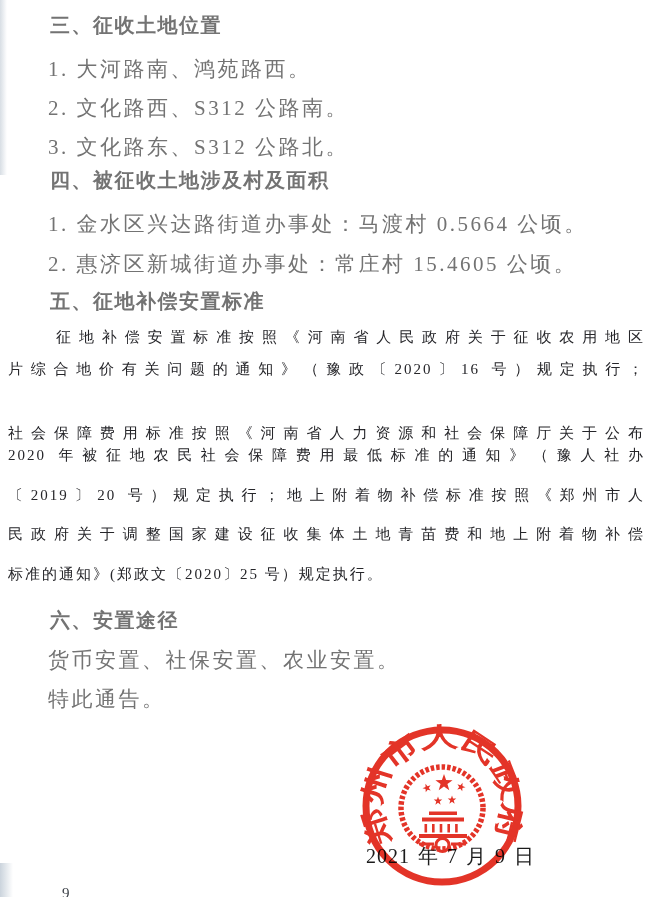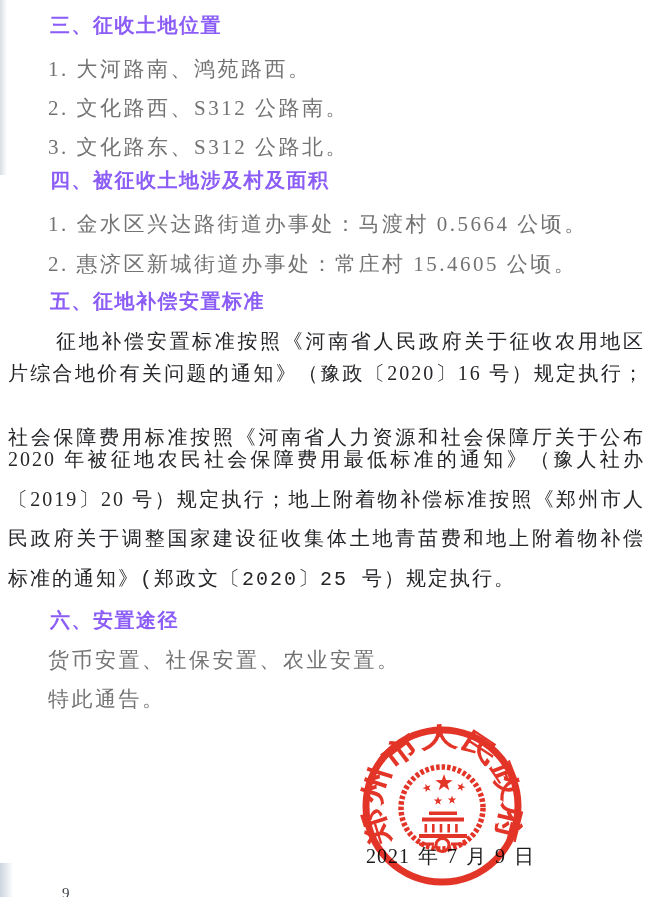--- a/index.html
+++ b/index.html
@@ -5,29 +5,29 @@
   html,body{margin:0;padding:0;}
   body{
     width:652px;height:897px;position:relative;overflow:hidden;
     background:#ffffff;
     font-family:"Liberation Serif","DejaVu Serif",serif;
     color:#1e1e20;
   }
   .row{position:absolute;white-space:pre;}
   .heading{
     left:50px;font-family:"Liberation Sans","DejaVu Sans",sans-serif;
-    font-weight:700;font-size:20px;letter-spacing:1.5px;color:#8b5cf6;
+    font-weight:700;font-size:20px;letter-spacing:1.5px;color:#737373;
   }
   .item{left:48px;font-size:21px;letter-spacing:2.5px;color:#737373;}
   .pline{
-    left:8px;width:637px;font-size:20px;letter-spacing:2px;color:#26262a;
+    left:8px;width:637px;font-size:15px;letter-spacing:2px;color:#26262a;
     white-space:normal;text-align:justify;text-align-last:justify;
   }
   .pline.indent{text-indent:48px;}
-  .pline.last{text-align:left;text-align-last:left;white-space:pre;width:auto;font-family:Liberation Mono, monospace;}
+  .pline.last{text-align:left;text-align-last:left;white-space:pre;width:auto;}
   .date-line{
     left:366px;top:843px;font-size:20px;letter-spacing:1px;word-spacing:2px;
     color:#1b1b1b;z-index:1;
   }
   .seal{
     position:absolute;left:357px;top:721px;width:170px;height:170px;
     mix-blend-mode:multiply;opacity:.95;z-index:2;
   }
   .page-number{
     left:62px;top:885px;font-size:15px;color:#3a3f46;letter-spacing:1px;

